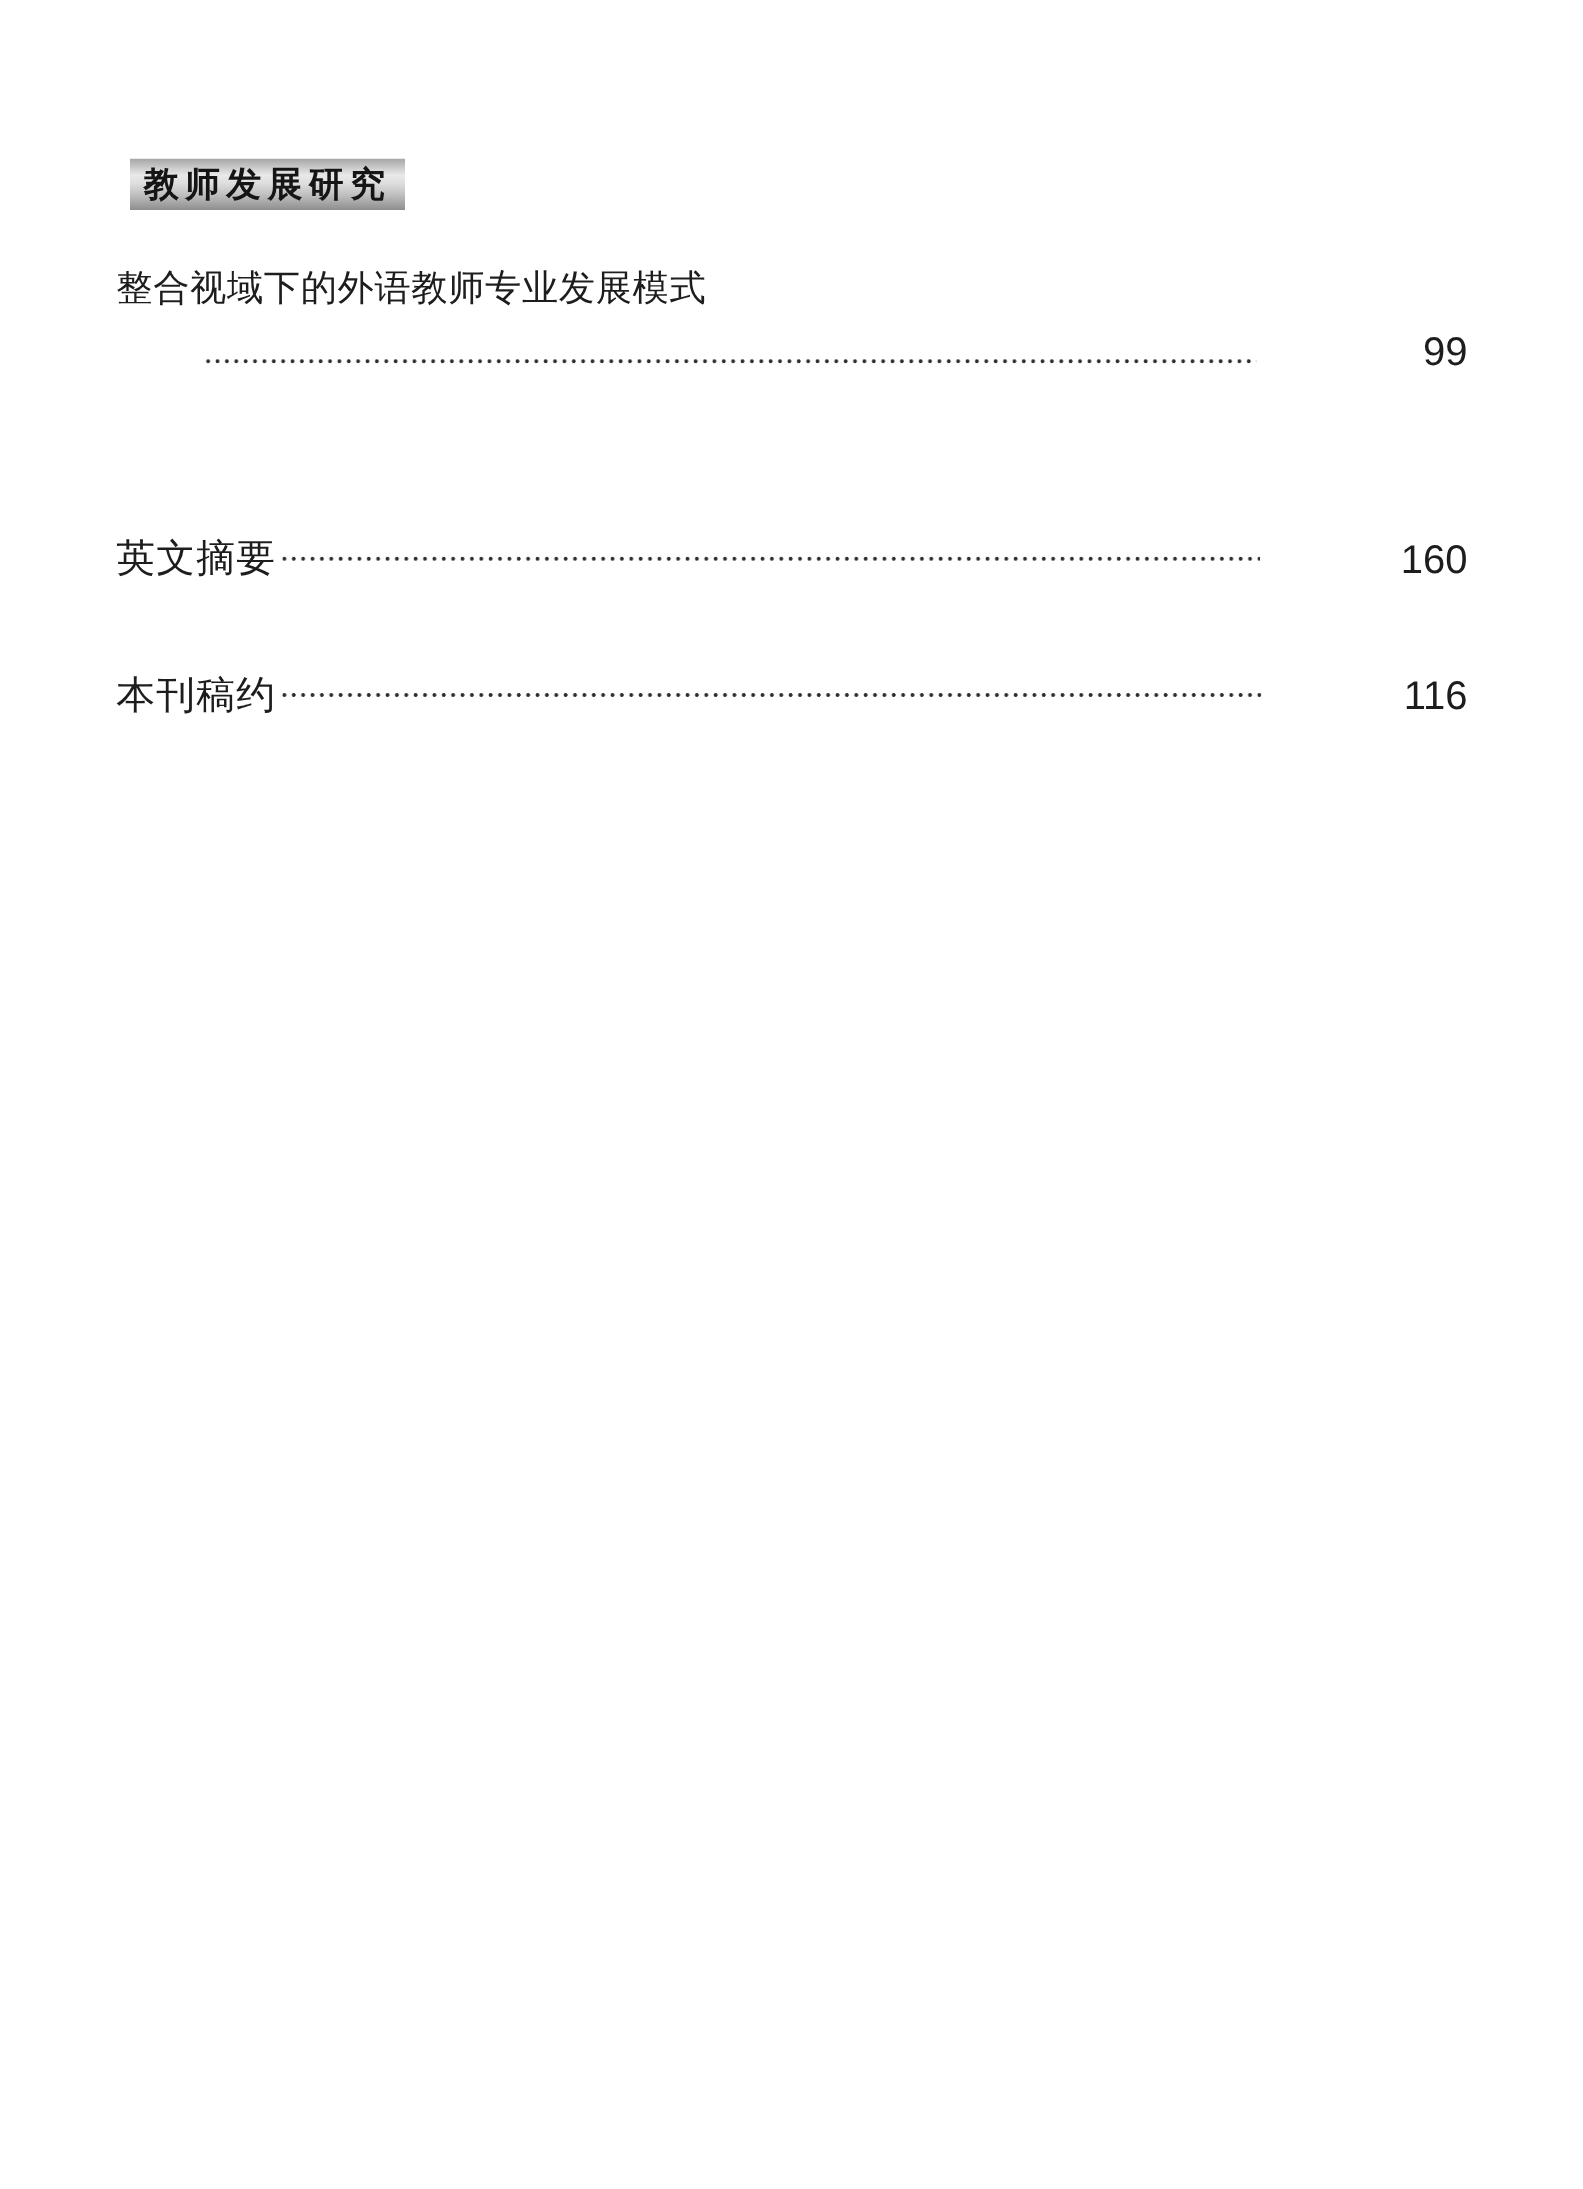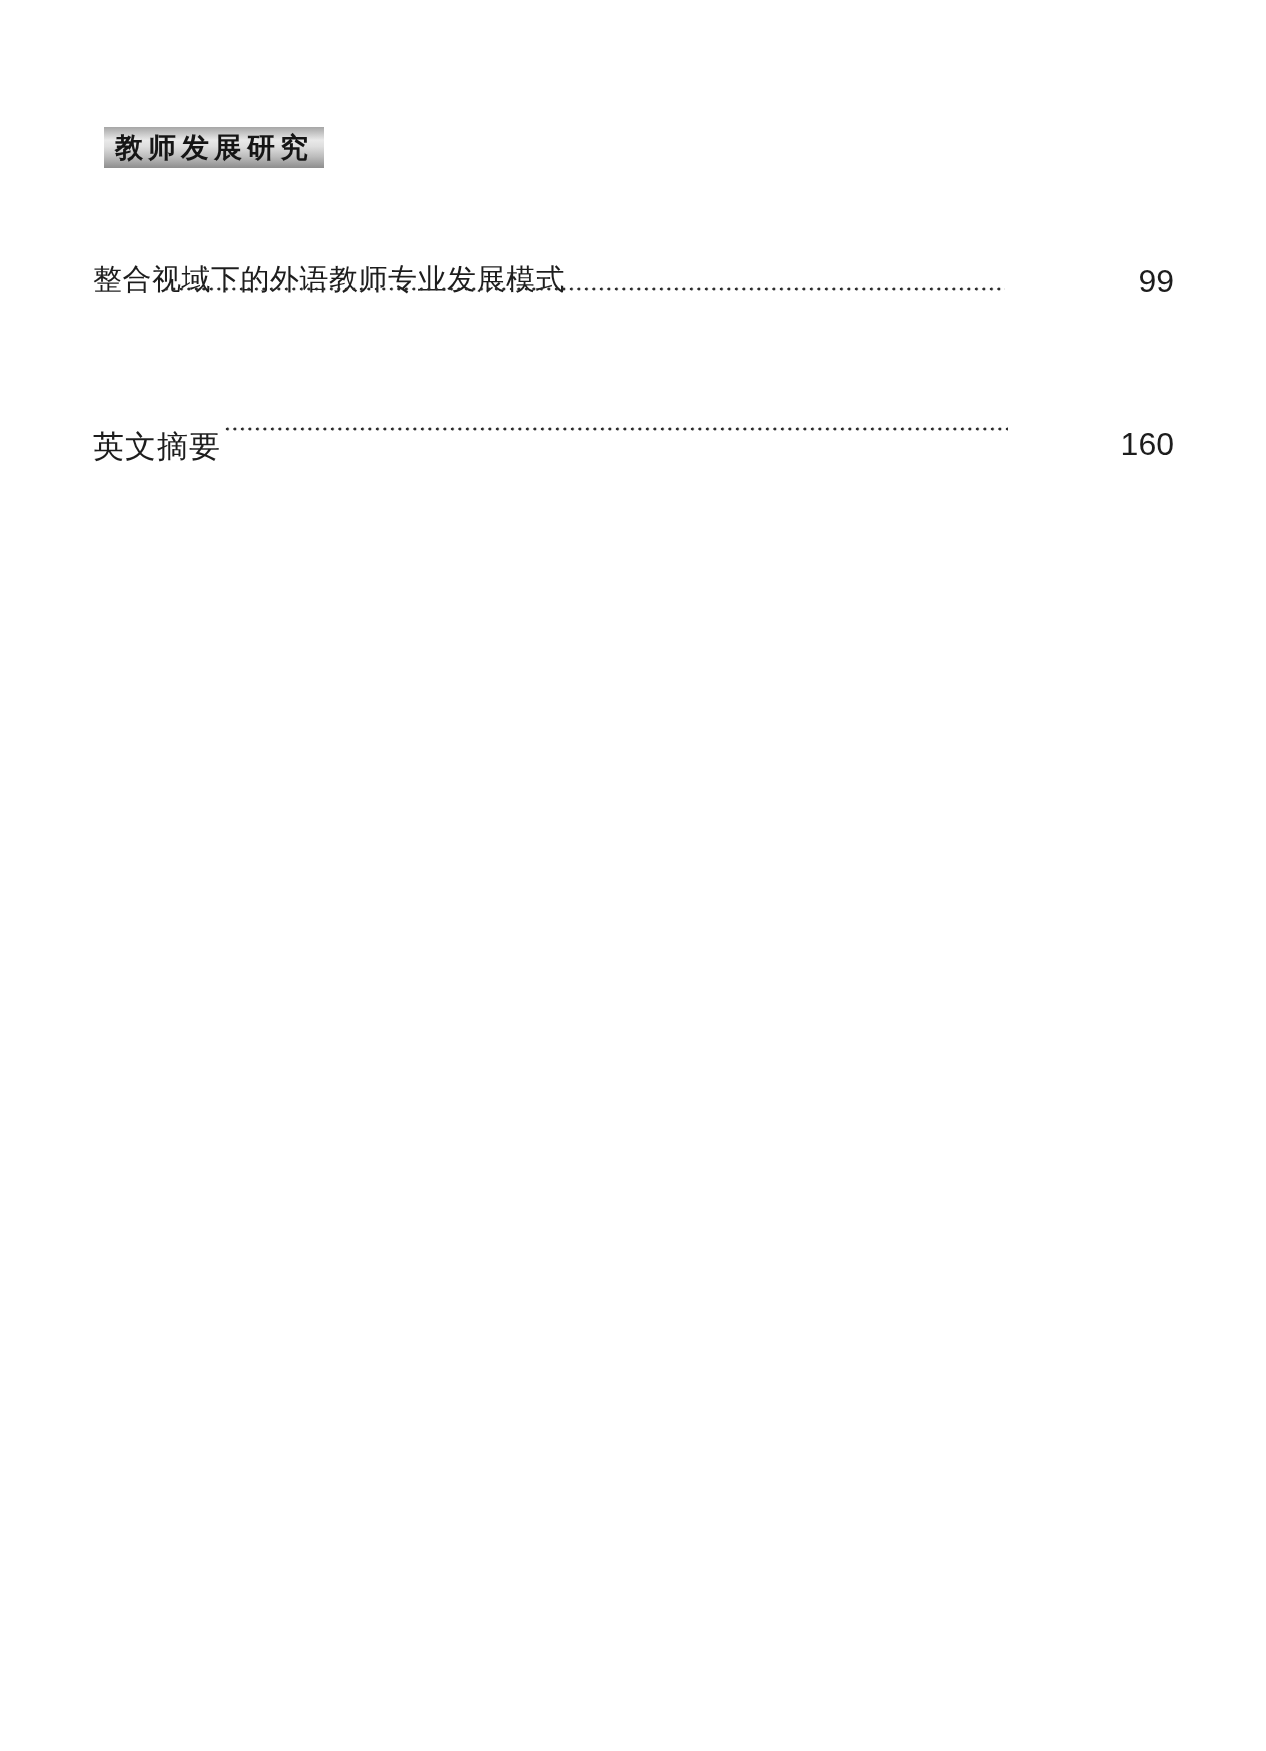--- a/index.html
+++ b/index.html
@@ -35,21 +35,20 @@
 
     
     .article-title {
       position: absolute;
       left: 93px;
       top: 216px;
       font-size: 29px;
       line-height: 1.1;
       letter-spacing: 0.5px;
       white-space: nowrap;
-      margin-top: 48px;
     }
 
     
     .subtitle-row {
       position: absolute;
       left: 160px;
       top: 263px;
       width: 1014px;
       display: flex;
       align-items: baseline;
@@ -88,21 +87,21 @@
       flex: 0 0 auto;
       margin-left: 48px;
     }
 
     
     .toc-row {
       position: absolute;
       left: 93px;
       width: 1081px;
       display: flex;
-      align-items: flex-start;
+      align-items: center;
     }
     .toc-row.row-abstracts { top: 426px; }
     .toc-row.row-notice    { top: 535px; }
     .toc-label {
       font-size: 31px;
       letter-spacing: 1px;
       white-space: pre;
     }
     .toc-row .num-spacer { width: 62px; }
   </style>
@@ -123,14 +122,20 @@
     <span class="page-number">99</span>
   </div>
 
   <div class="toc-row row-abstracts">
     <span class="toc-label">英文摘要</span>
     <div class="dot-leader"></div>
     <div class="num-spacer"></div>
     <span class="page-number">160</span>
   </div>
 
+  <div class="toc-row row-notice">
+    <span class="toc-label">本刊稿约</span>
+    <div class="dot-leader"></div>
+    <div class="num-spacer"></div>
+    <span class="page-number">116</span>
+  </div>
 
 </div>
 
 </body></html>

